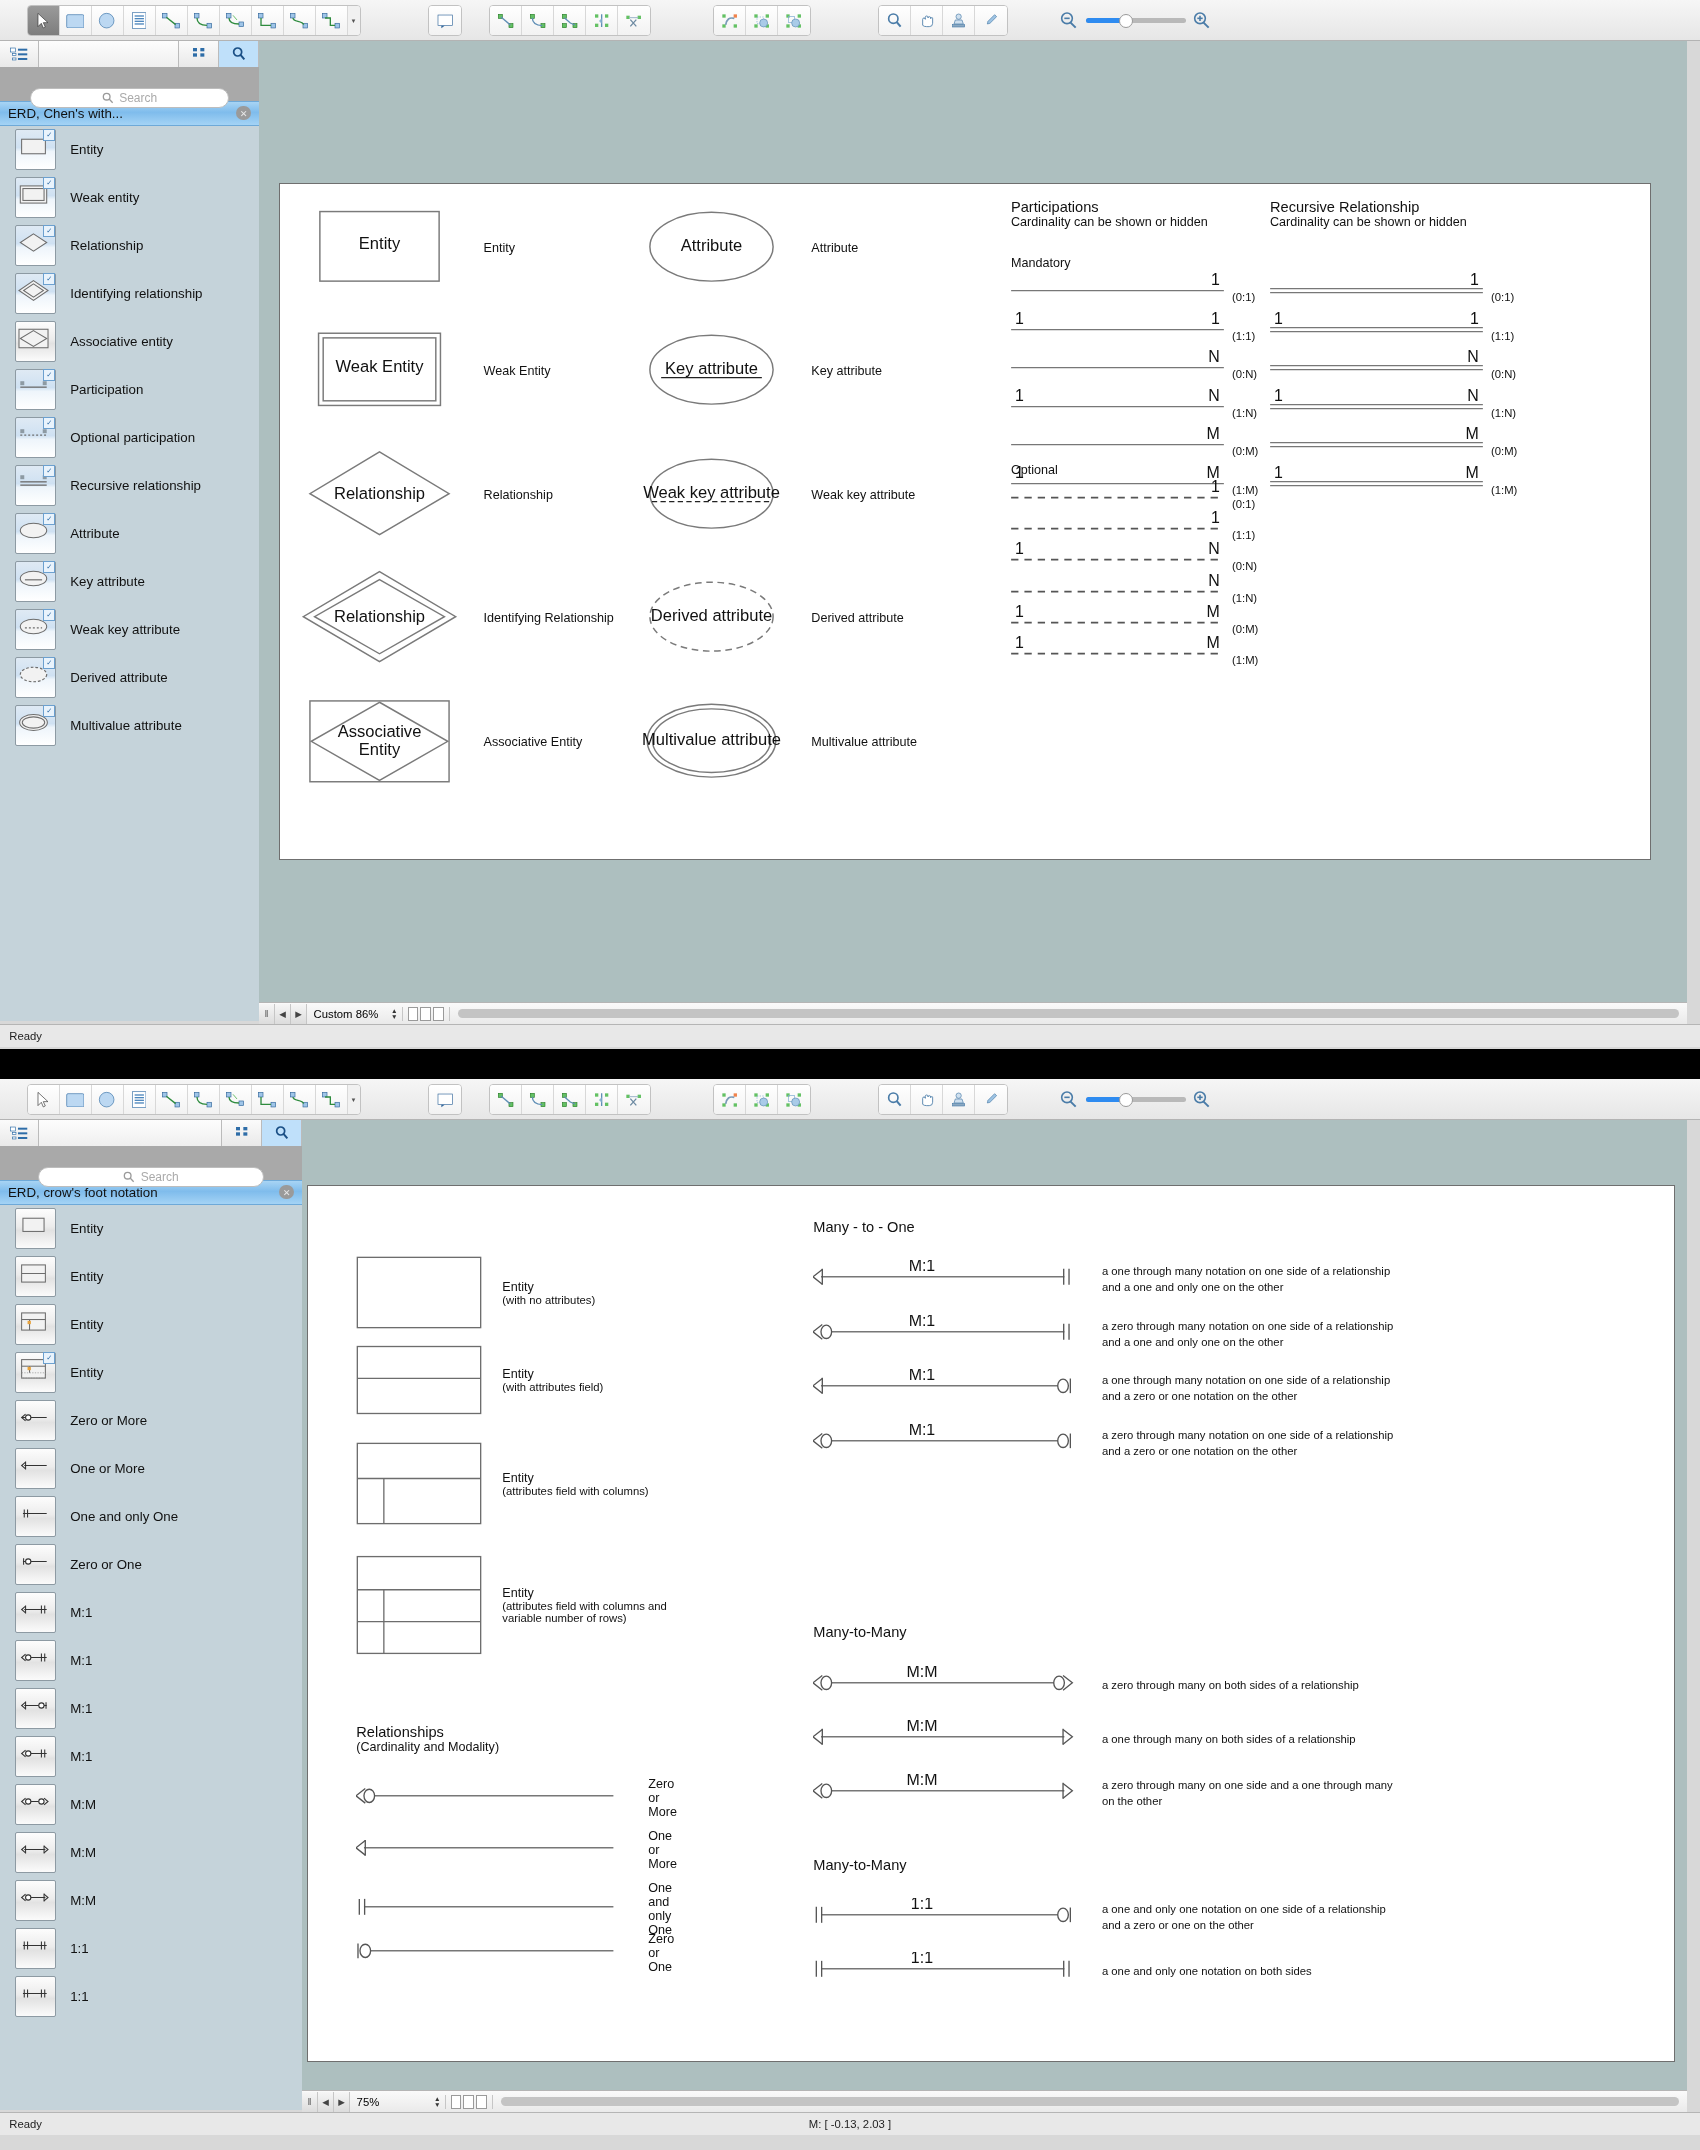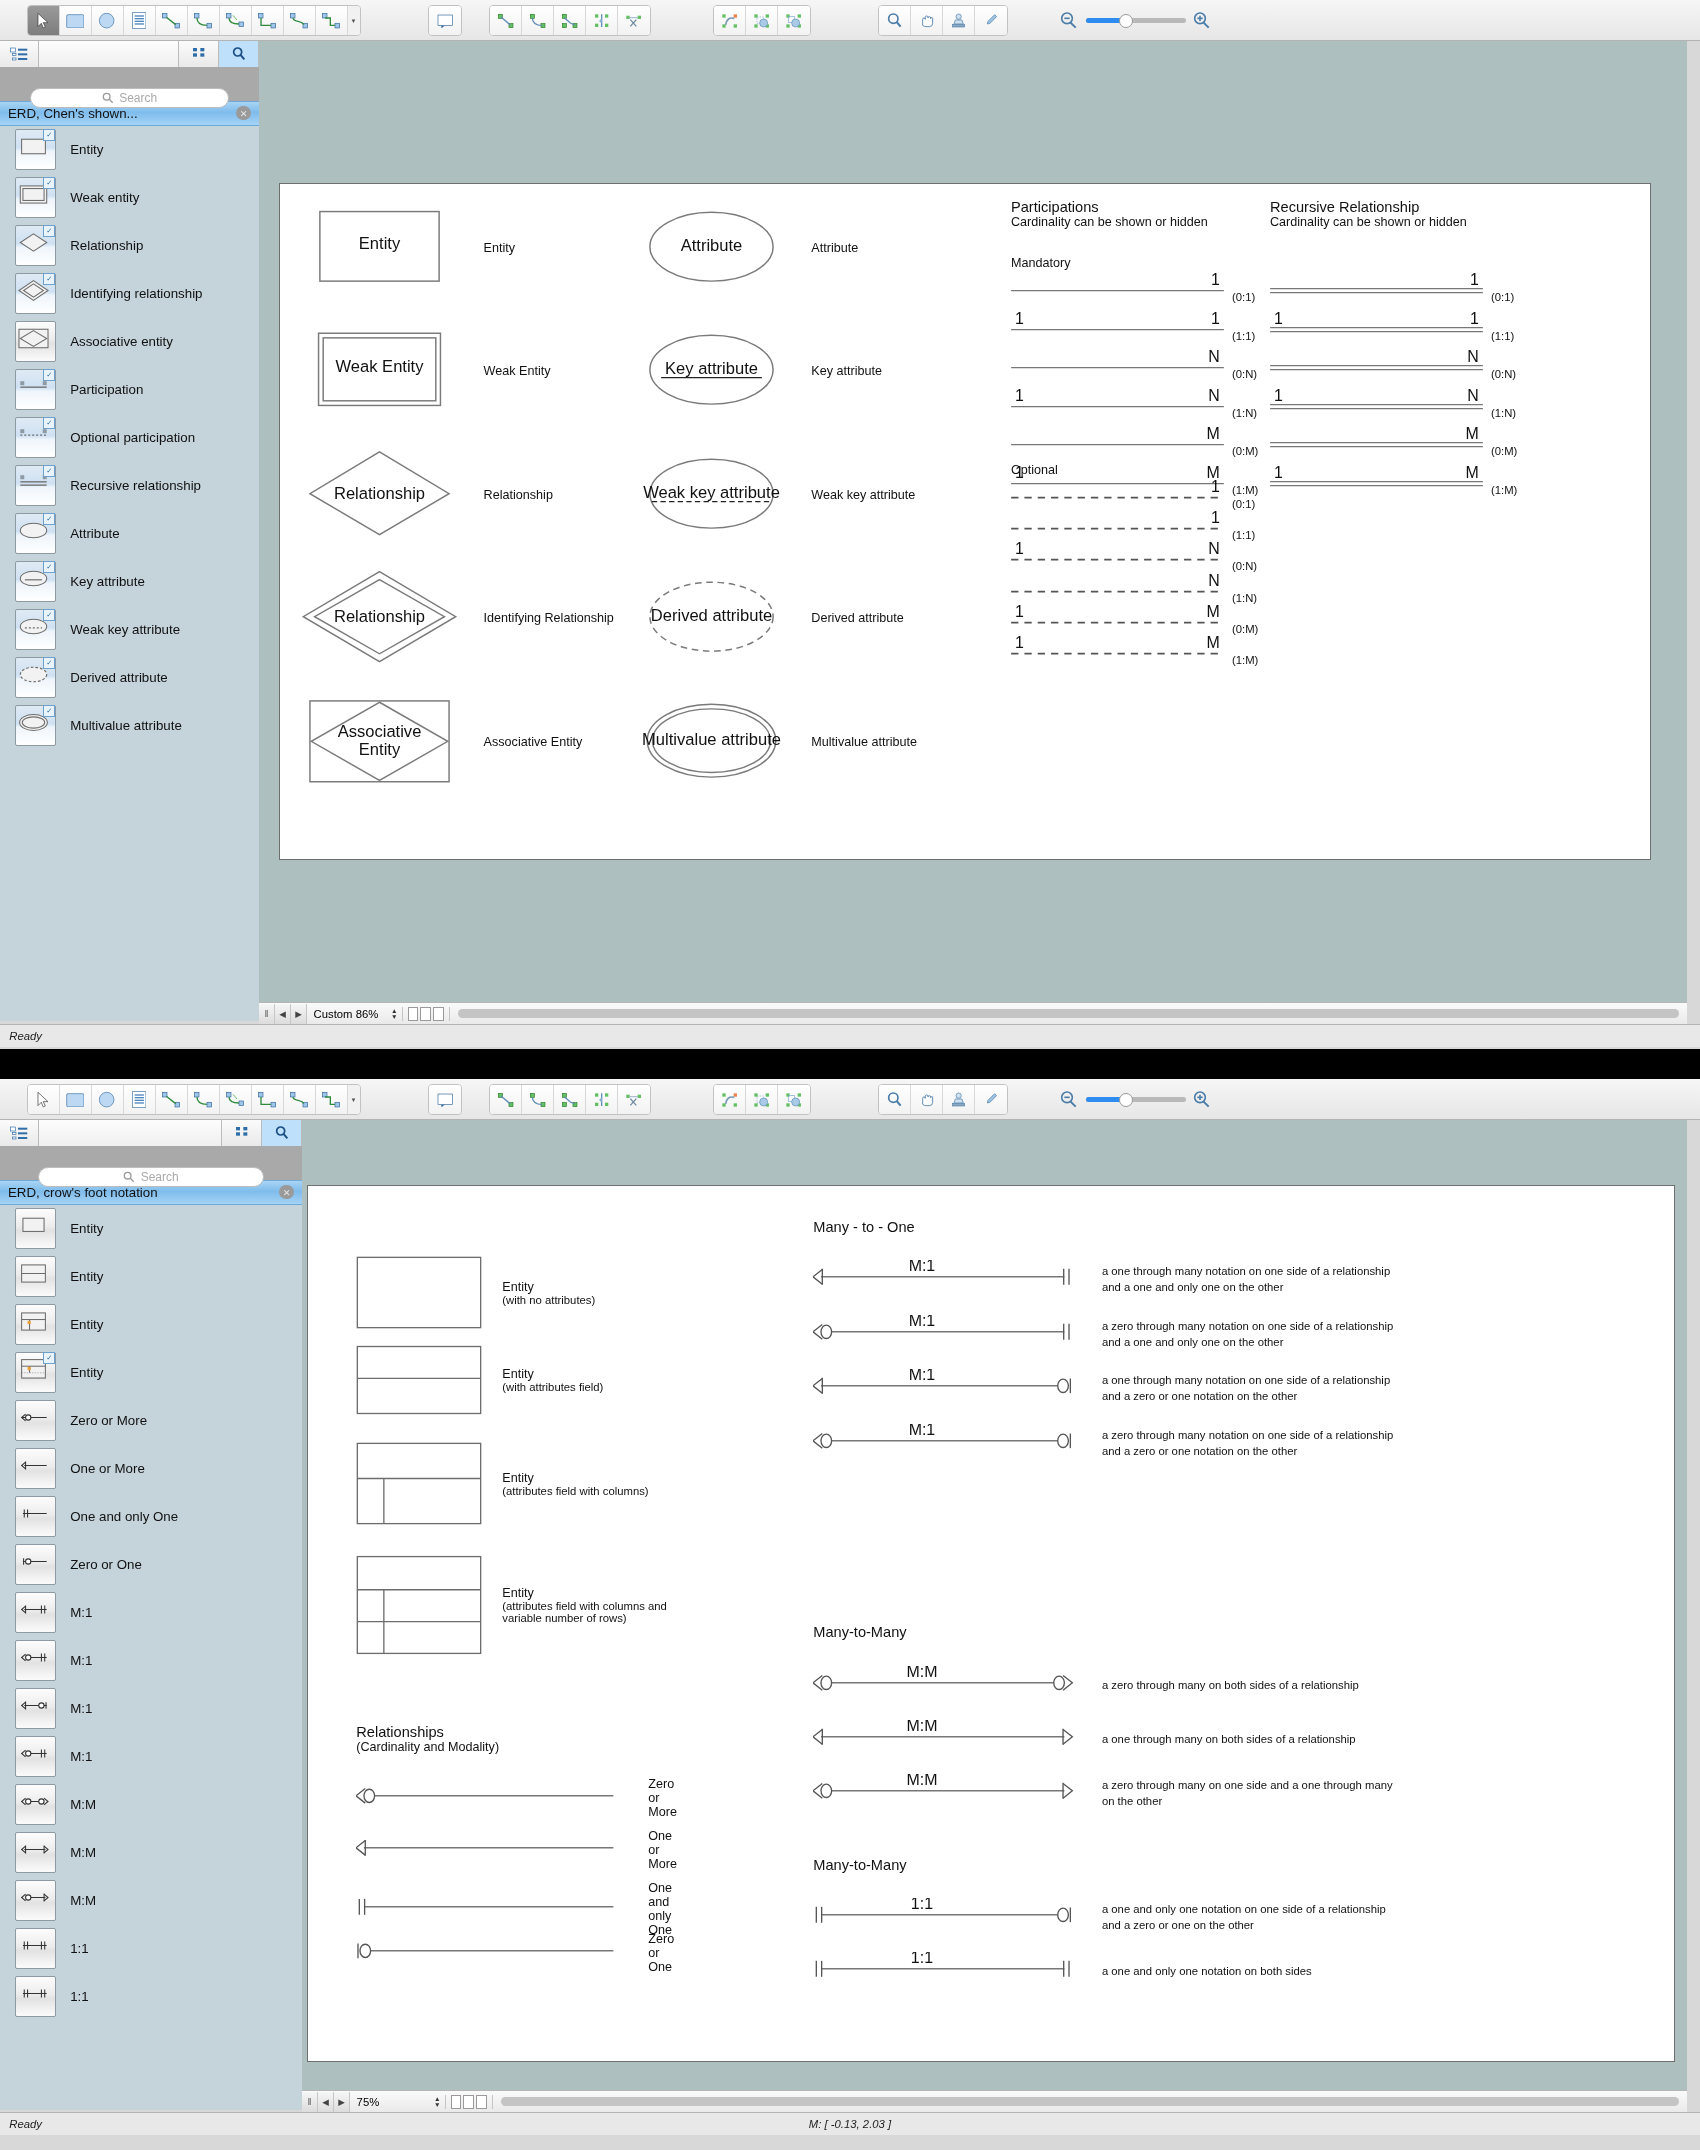--- a/index.html
+++ b/index.html
@@ -52,21 +52,21 @@
      background:linear-gradient(to bottom,#dfeaf4 0%,#cfe1f2 45%,#eef5fb 55%,#ffffff 100%); }
   .sb-thumb.grey { background:linear-gradient(to bottom,#fdfdfd 0%,#ececec 45%,#e2e2e2 55%,#fbfbfb 100%); }
   .chk { position:absolute; right:-0.7px; top:-0.7px; width:12px;height:12px; background:#e9f3fc;
      border:0.7px solid #6ca0cf; font-size:7.3px; color:#2d6ba5; text-align:center; line-height:10.6px; }
   .sb-label { font-size:13.3px; color:#111; }
 
   
   .canvas-area { position:absolute; background:#adbfbf; overflow:hidden; }
   .page { position:absolute; background:#fff; border:1.3px solid #6f6f6f; }
   .statusbar { position:absolute; left:0; width:100%; height:22.6px; background:#e8e8e8;
-     border-top:0.7px solid #b5b5b5; font-size:11.3px; color:#222; display:flex; align-items:center;font-style:italic; }
+     border-top:0.7px solid #b5b5b5; font-size:11.3px; color:#222; display:flex; align-items:center; }
   .statusbar .ready { padding-left:9.3px; }
   .statusbar .coords { position:absolute; left:0; width:100%; text-align:center; }
   .hscrollbar { position:absolute; height:22.6px; background:linear-gradient(to bottom,#fafafa,#e9e9e9);
      border-top:0.7px solid #b5b5b5; display:flex; align-items:center; font-size:11.3px; }
   .hs-btn { width:16px;height:20px; border-right:0.7px solid #c6c6c6; background:linear-gradient(to bottom,#f6f6f6,#dcdcdc);
      display:flex;align-items:center;justify-content:center; font-size:8.6px; color:#444; }
   .hs-zoom { padding:0 6.6px; min-width:80px; }
   .hs-stepper { width:14.6px; display:flex; flex-direction:column; align-items:center; font-size:6.6px; color:#333; line-height:6px;}
   .hs-pages { display:flex; gap:2px; padding:0 5.3px; border-left:0.7px solid #c6c6c6; border-right:0.7px solid #c6c6c6; }
   .hs-pages i { display:block; width:10.6px;height:14.6px; background:#fff; border:0.7px solid #9a9a9a; }
@@ -327,21 +327,21 @@
     <div class="sb-searchrow">
       <div class="searchbox">
         <svg width="12" height="12" viewBox="0 0 18 18">
             <circle cx="7" cy="7" r="5" fill="none" stroke="#9a9a9a" stroke-width="2"></circle>
             <line x1="11" y1="11" x2="16" y2="16" stroke="#9a9a9a" stroke-width="2"></line>
           </svg>
         <span>Search</span>
       </div>
     </div>
     <div class="sb-title">
-      <span class="lbl">ERD, Chen's shown...</span>
+      <span class="lbl">ERD, Chen's with...</span>
       <span class="closebadge">✕</span>
     </div>
     <div class="sb-list" id="chen-list">
         <div class="sb-item">
           <div class="sb-thumb">
             <svg width="35" height="33" viewBox="0 0 52 50">
               <rect x="8" y="14" width="36" height="22" stroke="#6d6d6d" fill="#f2f2f2" stroke-width="1.6"></rect>
             </svg>
             <span class="chk">✓</span>
           </div>

